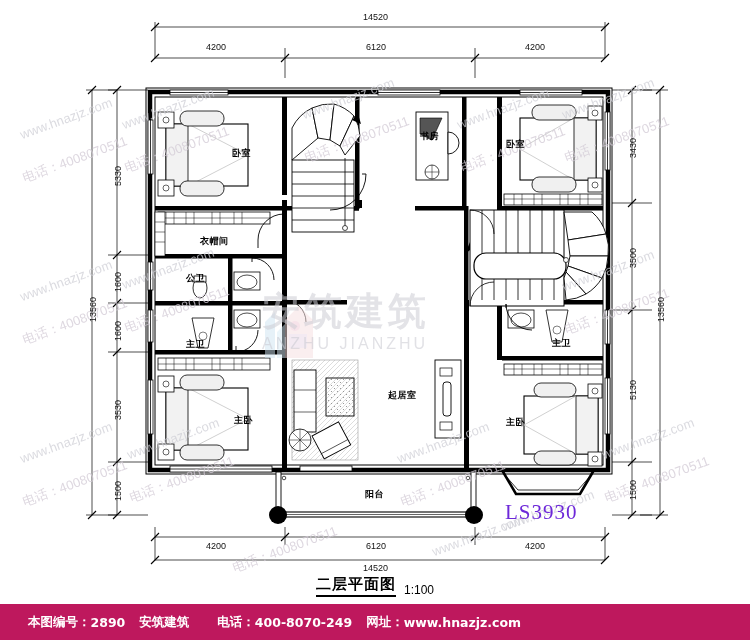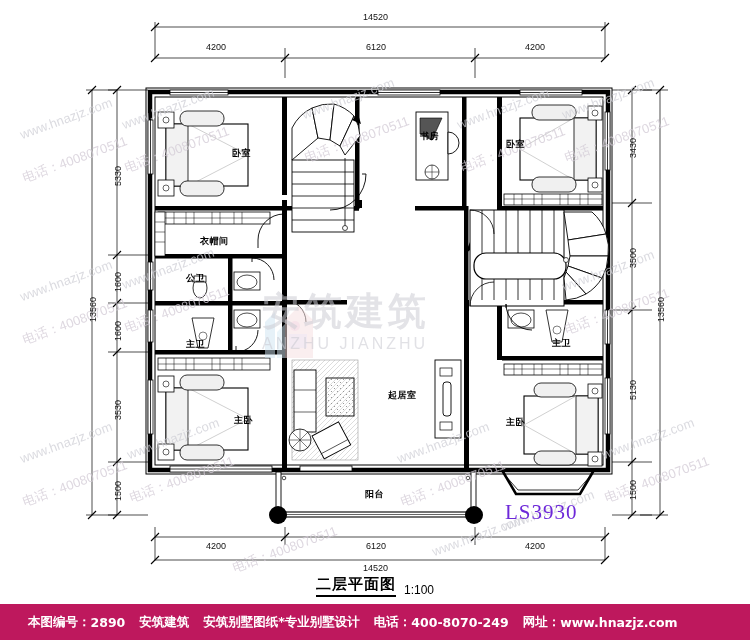--- a/index.html
+++ b/index.html
@@ -659,21 +659,20 @@
   <div class="title-wrap">
     <span class="title-cn">二层平面图</span><span class="title-scale">1:100</span>
   </div>
 
   <div class="footer">
     <span>本图编号：</span>
     <span>2890</span>
     <span class="fgap"></span>
     <span>安筑建筑</span>
     <span class="fgap"></span>
-    <span>安筑别墅图纸*专业别墅设计</span>
     <span class="fgap"></span>
     <span>电话：</span>
     <span>400-8070-249</span>
     <span class="fgap"></span>
     <span>网址：</span>
     <span>www.hnazjz.com</span>
   </div>
 
 </div>
 

